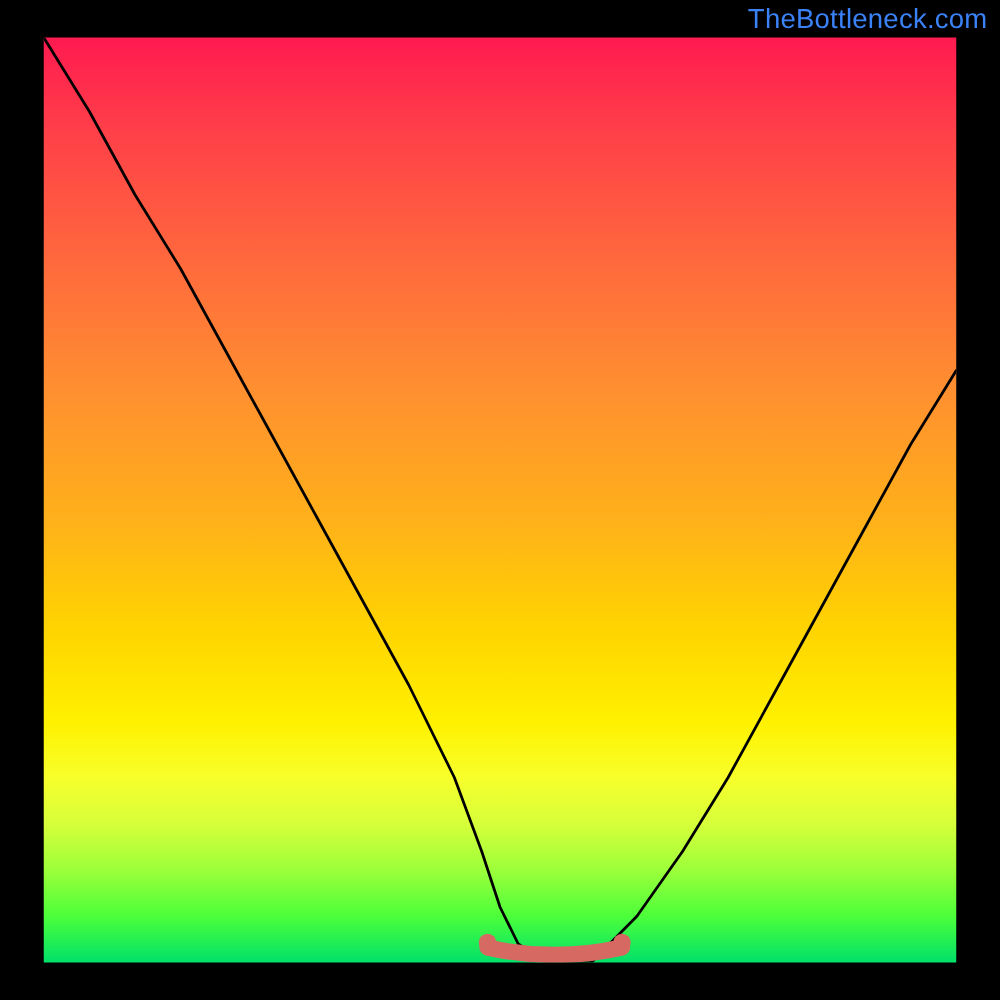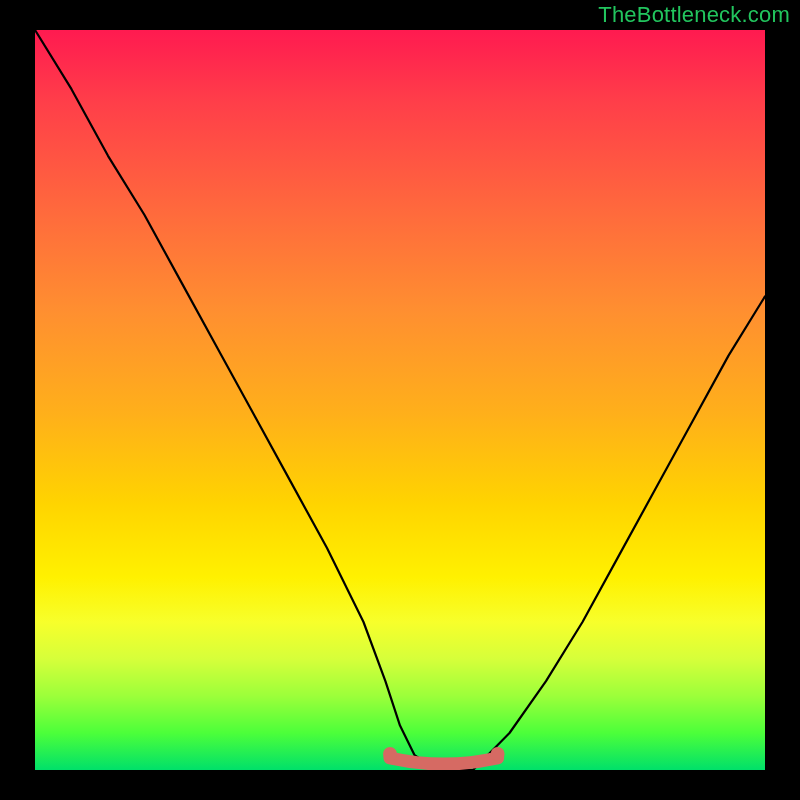--- a/index.html
+++ b/index.html
@@ -14,21 +14,21 @@
   .frame {
     position: relative;
     width: 800px;
     height: 800px;
     background: #000;
   }
   .watermark {
     position: absolute;
     top: 2px;
     right: 10px;
-    color: #22c55e;
+    color: #3b82f6;
     font-size: 22px;
     font-weight: 400;
     letter-spacing: 0.2px;
     z-index: 40;
   }
   .plot-area {
     position: absolute;
     left: 35px;
     top: 30px;
     width: 730px;

